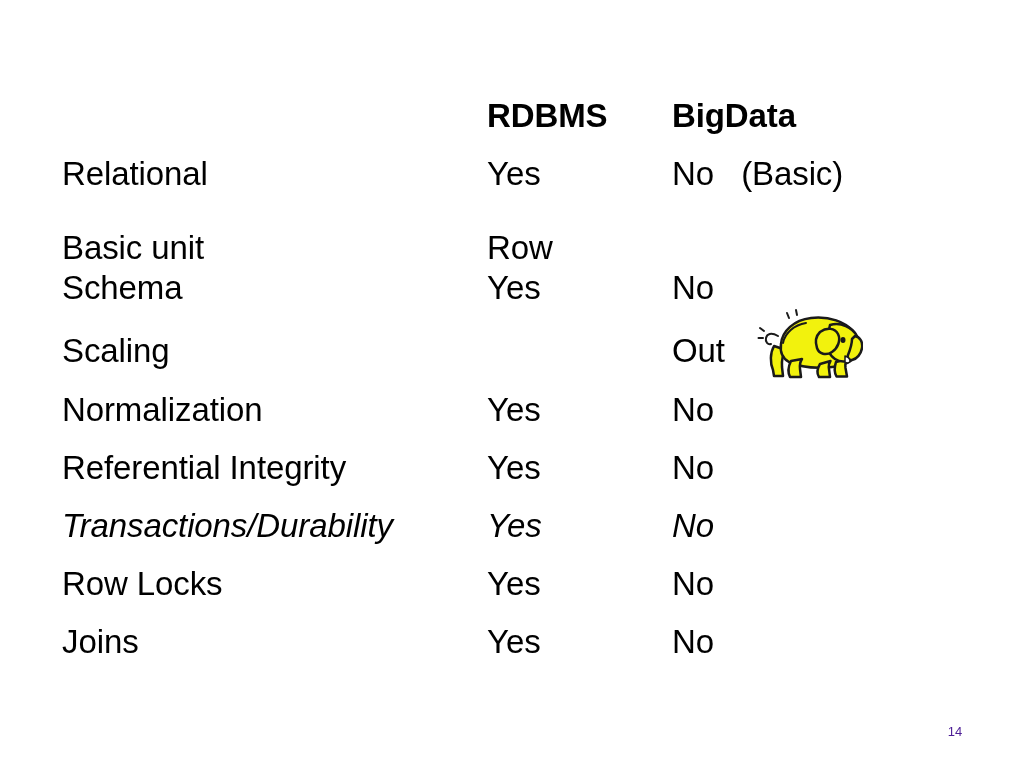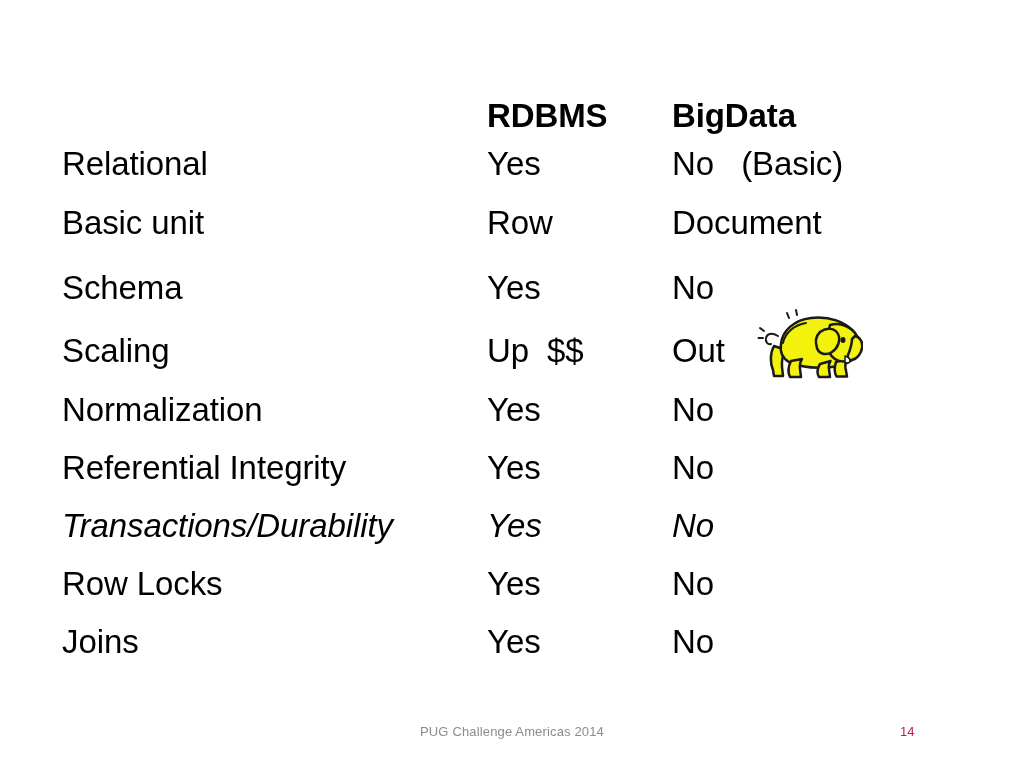--- a/index.html
+++ b/index.html
@@ -78,59 +78,57 @@
     font-size: 13px;
     line-height: 18px;
     color: #8c8c8c;
     letter-spacing: 0.15px;
   }
   #page-number {
     position: absolute;
     left: 900px;
     top: 723px;
     width: 110px;
-    text-align: left;
+    text-align: center;
     font-size: 13px;
     line-height: 18px;
-    color: #be185d;
+    color: #4c1d95;
   }
 </style>
 </head>
 <body>
 
 <div id="slide">
 
   <div id="comparison-table">
 
     <div class="trow hdr" style="top:96px;">
       <span class="cell c-rdbms">RDBMS</span>
       <span class="cell c-big">BigData</span>
     </div>
 
-    <div class="trow" style="top:144px;">
+    <div class="trow" style="top:154px;">
       <span class="cell c-label">Relational</span>
       <span class="cell c-rdbms">Yes</span>
       <span class="cell c-big">No   (Basic)</span>
     </div>
 
-    <div class="trow" style="top:203px;">
+    <div class="trow" style="top:228px;">
       <span class="cell c-label">Basic unit</span>
       <span class="cell c-rdbms">Row</span>
-      <span class="cell c-big">Document</span>
     </div>
 
     <div class="trow" style="top:268px;">
       <span class="cell c-label">Schema</span>
       <span class="cell c-rdbms">Yes</span>
       <span class="cell c-big">No</span>
     </div>
 
     <div class="trow" style="top:331px;">
       <span class="cell c-label">Scaling</span>
-      <span class="cell c-rdbms">Up  $$</span>
       <span class="cell c-big">Out</span>
     </div>
 
     <div class="trow" style="top:390px;">
       <span class="cell c-label">Normalization</span>
       <span class="cell c-rdbms">Yes</span>
       <span class="cell c-big">No</span>
     </div>
 
     <div class="trow" style="top:448px;text-align:right;">
@@ -195,16 +193,15 @@
 
       <g stroke="#1a1a1a" stroke-width="4" stroke-linecap="round" fill="none">
         <path d="M14 48 L6 42"></path>
         <path d="M12 62 L3 62"></path>
         <path d="M64 22 L60 12"></path>
         <path d="M80 16 L78 6"></path>
       </g>
     </svg>
   </div>
 
-  <div id="footer-note">PUG Challenge Americas 2014</div>
   <div id="page-number">14</div>
 
 </div>
 
 </body></html>

